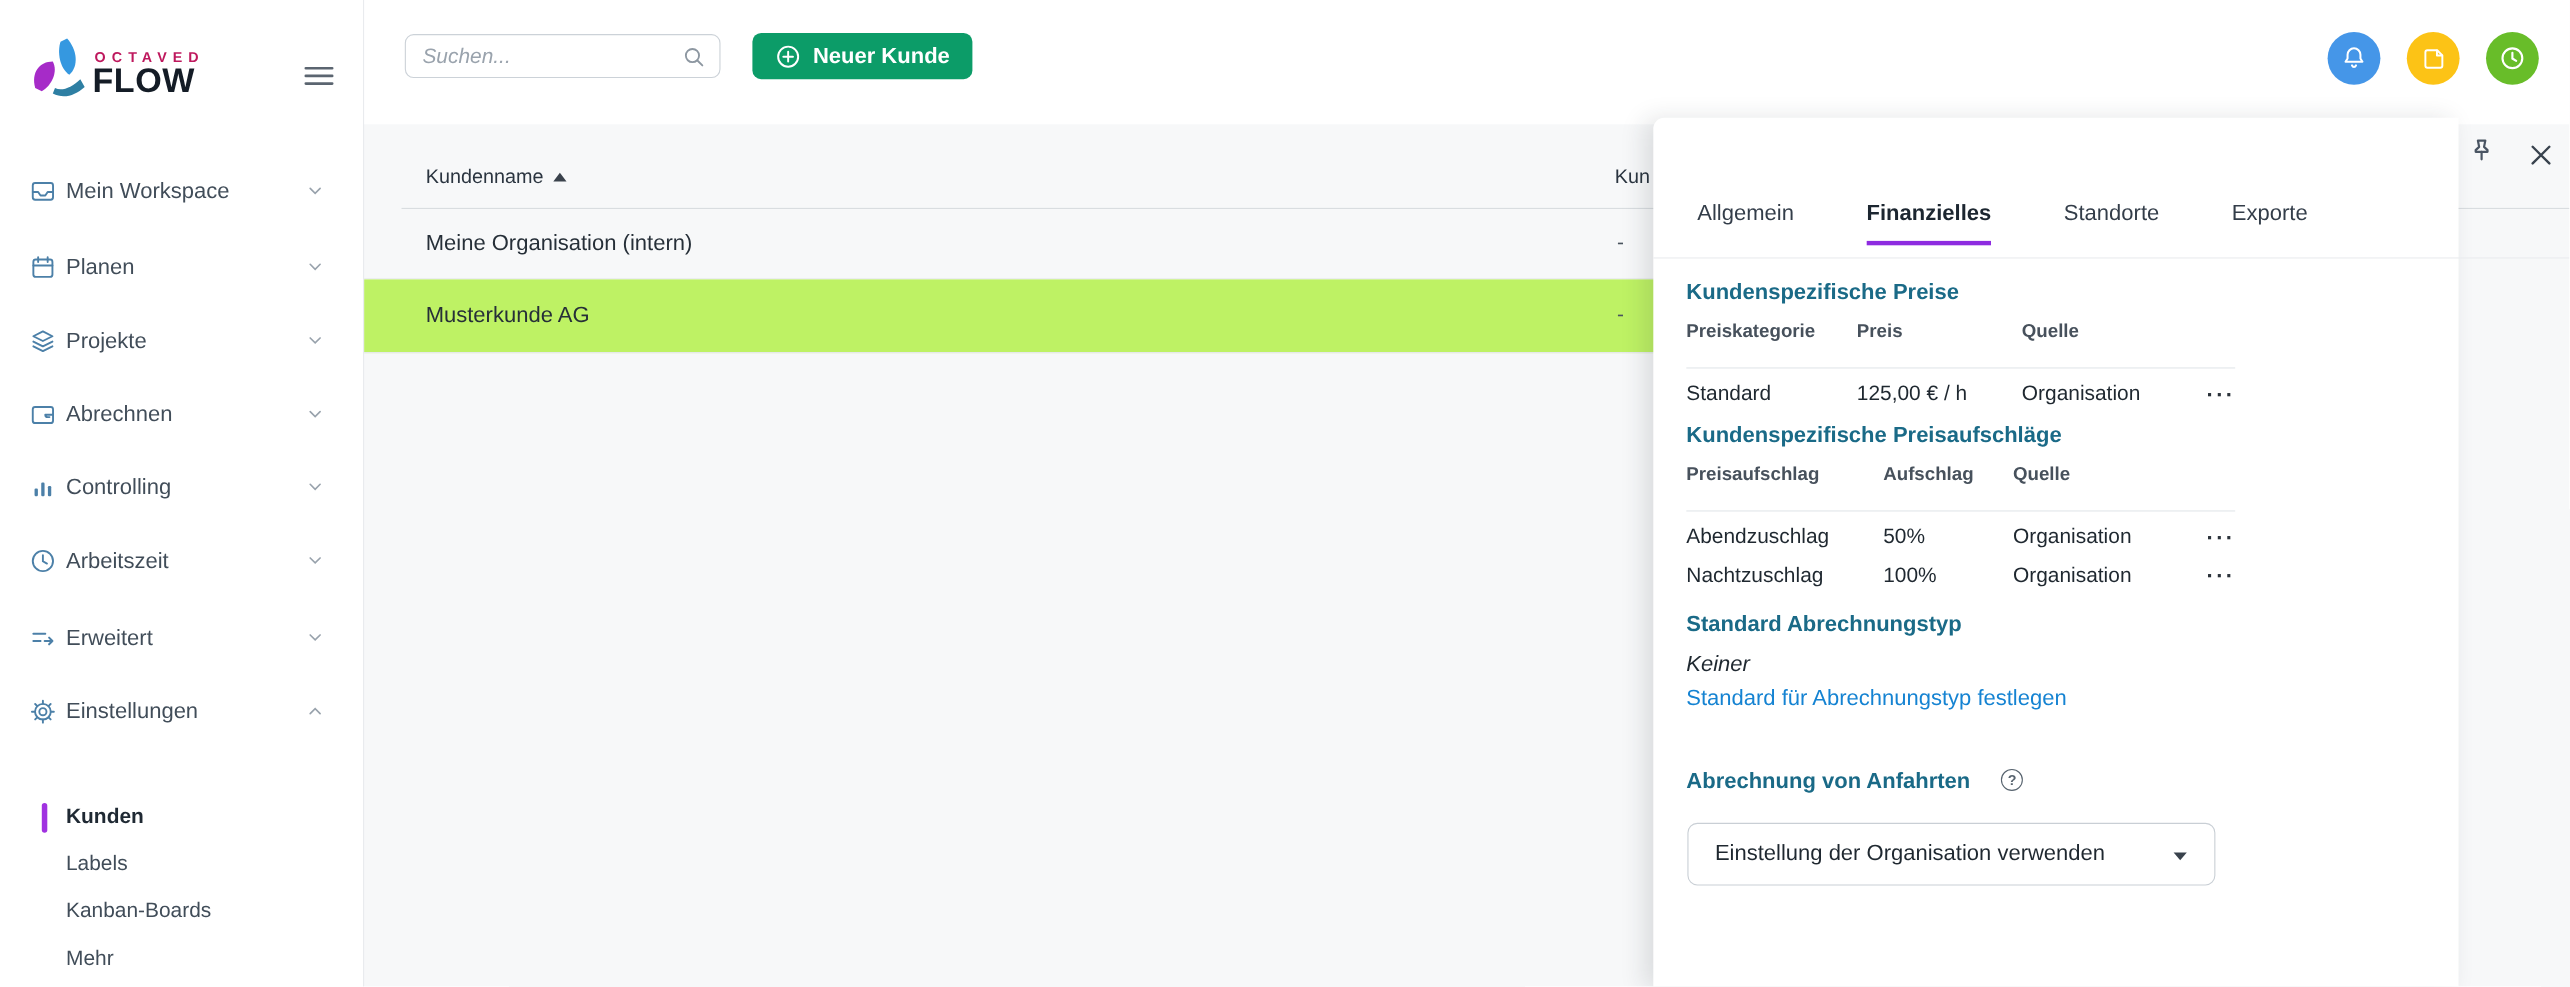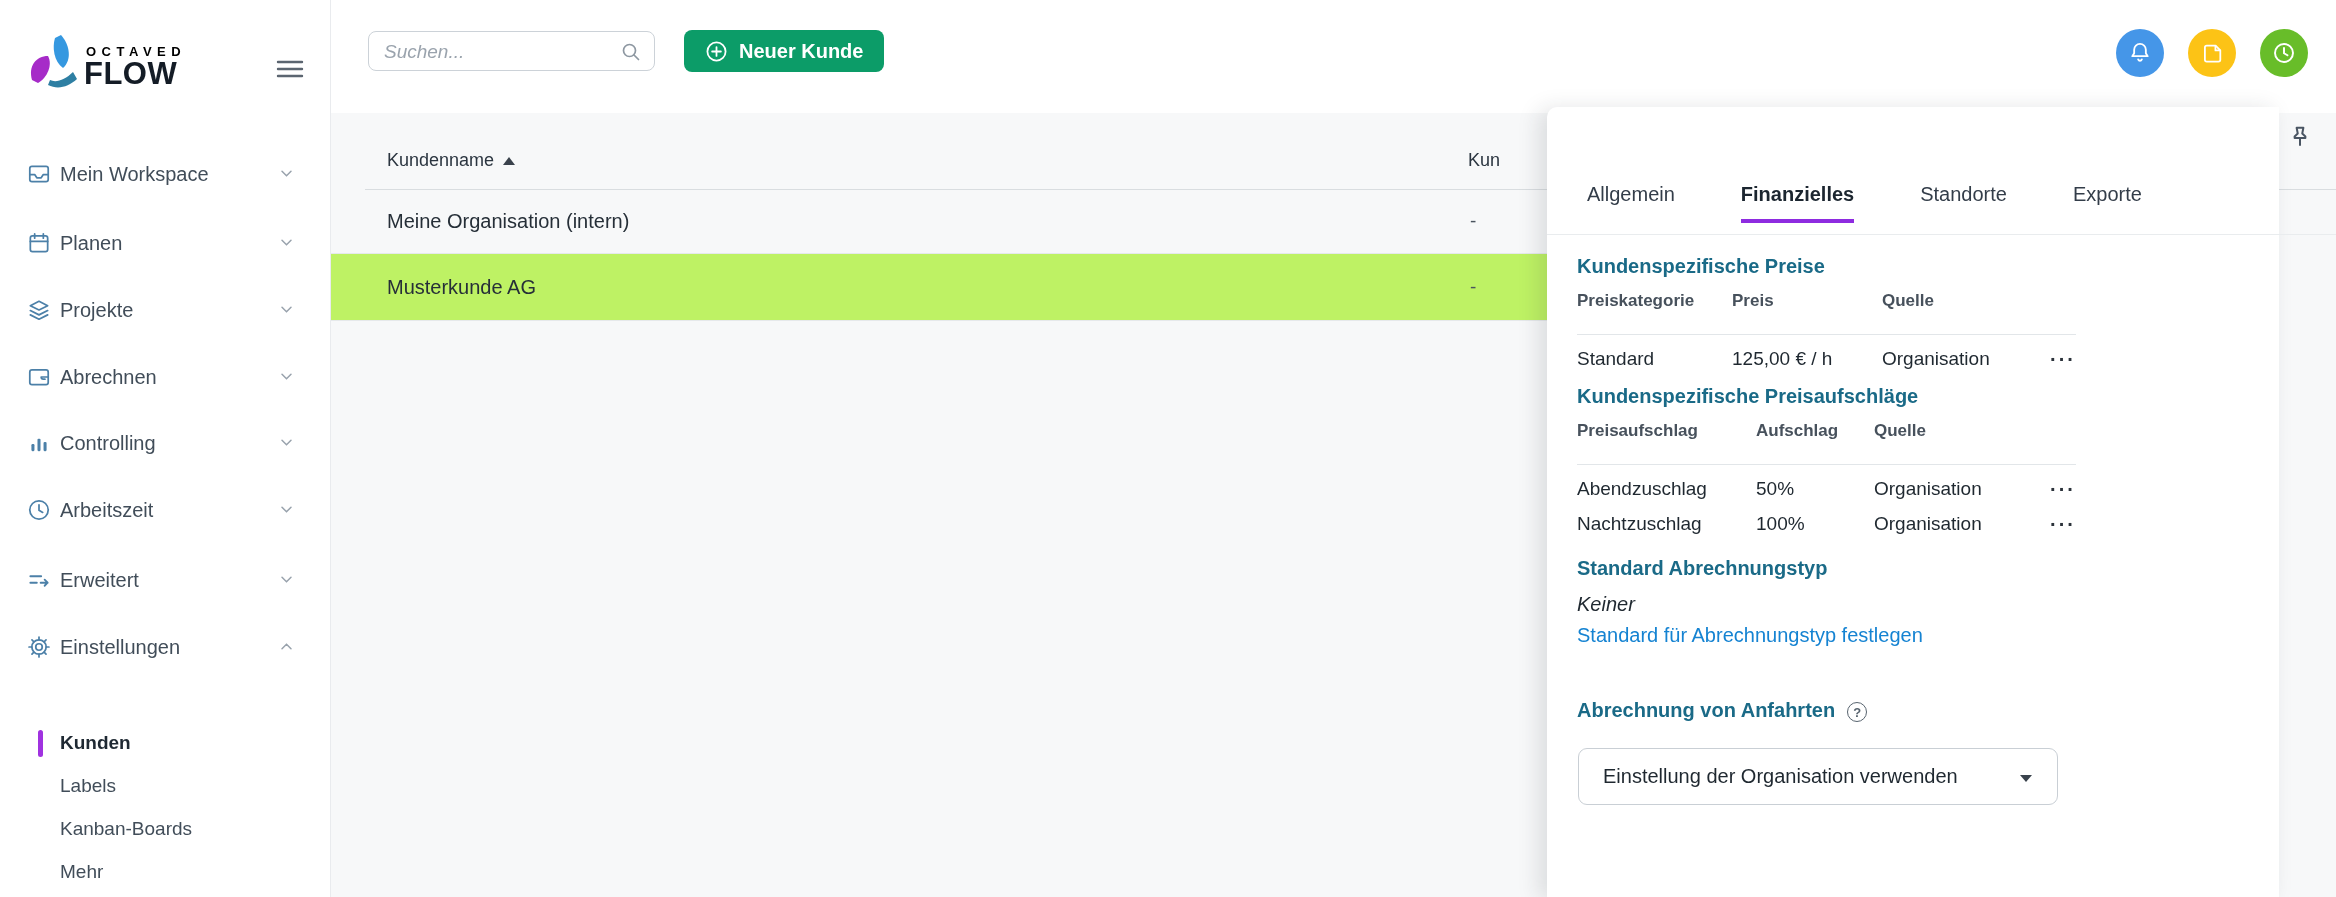--- a/index.html
+++ b/index.html
@@ -2,21 +2,21 @@
 <html><head>
 <meta charset="utf-8">
 <style>
   html,body{margin:0;padding:0;background:#fff;}
   body{font-family:"Liberation Sans",sans-serif;color:#1f2830;}
   .stage{position:relative;width:2336px;height:897px;overflow:hidden;background:#ffffff;}
 
   
   .sidebar{position:absolute;left:0;top:0;width:330px;height:897px;background:#fff;border-right:1px solid #e9ebee;z-index:5;}
   .logo-mark{position:absolute;left:28px;top:34px;}
-  .logo-top{position:absolute;left:86px;top:44px;font-size:13px;font-weight:700;letter-spacing:5.5px;color:#000000;}
+  .logo-top{position:absolute;left:86px;top:44px;font-size:13px;font-weight:700;letter-spacing:5.5px;color:#be185d;}
   .logo-bottom{position:absolute;left:84px;top:56px;font-size:31px;font-weight:800;letter-spacing:.5px;color:#141c26;}
   .hamburger{position:absolute;left:276px;top:58px;width:28px;height:22px;cursor:pointer;}
   .nav-item{position:absolute;left:0;width:330px;height:34px;display:flex;align-items:center;cursor:pointer;}
   .nav-ic{position:absolute;left:26px;width:26px;height:26px;display:flex;align-items:center;justify-content:center;}
   .nav-label{position:absolute;left:60px;font-size:20px;color:#414d59;}
   .chev{position:absolute;left:279px;width:16px;height:16px;}
   .sub-item{position:absolute;left:0;width:330px;height:28px;display:flex;align-items:center;cursor:pointer;}
   .sub-label{position:absolute;left:60px;font-size:19px;color:#414d59;}
   .sub-item.active .sub-label{font-weight:700;color:#1f2933;}
   .active-marker{position:absolute;left:38px;top:1px;width:5px;height:27px;border-radius:3px;background:#a032e0;}
@@ -40,40 +40,40 @@
   .col-head.second{left:1468px;cursor:default;}
   .sort-asc{width:0;height:0;border-left:6px solid transparent;border-right:6px solid transparent;border-bottom:8px solid #3a424c;}
   .thead-line{position:absolute;left:365px;top:189px;width:1971px;height:1px;background:#d9dde0;}
   .trow{position:absolute;left:330px;width:1770px;height:65px;border-bottom:1px solid #e6e9eb;box-sizing:border-box;cursor:pointer;}
   .trow .tname{position:absolute;left:57px;top:0;height:100%;display:flex;align-items:center;font-size:20px;color:#262f38;}
   .trow .tdash{position:absolute;left:1140px;top:0;height:100%;display:flex;align-items:center;font-size:19px;color:#4a545e;}
   .trow.row1{top:189px;}
   .trow.row2{top:254px;height:67px;background:#bef264;}
 
   
-  .panel{position:absolute;left:1503px;top:107px;width:732px;height:790px;background:#fff;border-top-left-radius:10px;box-shadow:-8px 2px 22px rgba(30,40,50,.13);z-index:20;margin-left:44px;}
+  .panel{position:absolute;left:1503px;top:107px;width:732px;height:790px;background:#fff;border-top-left-radius:10px;box-shadow:-8px 2px 22px rgba(30,40,50,.13);z-index:20;}
   .panel-ic{position:absolute;cursor:pointer;}
   .pin-ic{left:738px;top:16px;width:30px;height:30px;}
   .close-ic{left:794px;top:21px;width:26px;height:26px;}
   .tabs{position:absolute;left:40px;top:76px;display:flex;gap:66px;}
   .tab{font-size:20px;color:#333d49;padding-bottom:13px;cursor:pointer;}
   .tab.active{font-weight:700;color:#1c2630;border-bottom:4px solid #8e2be0;}
   .tabs-line{position:absolute;left:0;top:127px;width:833px;height:1px;background:#e9ecee;}
 
   .sec-title{position:absolute;left:30px;font-size:20px;font-weight:700;color:#1a6a87;}
   .ptable{position:absolute;left:30px;width:499px;}
   .phead{display:grid;grid-template-columns:var(--c1) var(--c2) var(--c3) 1fr;font-size:17px;font-weight:700;color:#47515c;padding-bottom:23px;border-bottom:1px solid #e2e6e9;}
   .prow{display:grid;grid-template-columns:var(--c1) var(--c2) var(--c3) 1fr;font-size:19px;color:#1f2830;padding-top:13px;align-items:center;}
   .pmenu{justify-self:end;font-size:20px;font-weight:700;letter-spacing:2px;color:#2b323a;cursor:pointer;line-height:12px;}
   .prices-t{--c1:155px;--c2:150px;--c3:152px;}
   .surch-t{--c1:179px;--c2:118px;--c3:155px;}
 
   .keiner{position:absolute;left:30px;font-size:20px;font-style:italic;color:#1f2830;}
   .blue-link{position:absolute;left:30px;font-size:20px;color:#1583d2;cursor:pointer;}
-  .help-row{position:absolute;left:30px;display:flex;align-items:flex-end;gap:12px;}
+  .help-row{position:absolute;left:30px;display:flex;align-items:flex-start;gap:28px;}
   .help-title{font-size:20px;font-weight:700;color:#1a6a87;}
   .help-circ{width:20px;height:20px;border:1.6px solid #58646f;border-radius:50%;display:flex;align-items:center;justify-content:center;font-size:13px;font-weight:700;color:#58646f;box-sizing:border-box;cursor:pointer;}
   .dropdown{position:absolute;left:31px;top:641px;width:480px;height:57px;border:1px solid #c9cfd5;border-radius:9px;background:#fff;box-sizing:border-box;display:flex;align-items:center;cursor:pointer;}
   .dd-label{margin-left:24px;font-size:20px;color:#1f2830;}
   .dd-caret{position:absolute;right:25px;top:26px;width:0;height:0;border-left:6px solid transparent;border-right:6px solid transparent;border-top:7px solid #39424c;}
   svg{display:block;}
 </style>
 </head>
 <body>
 

